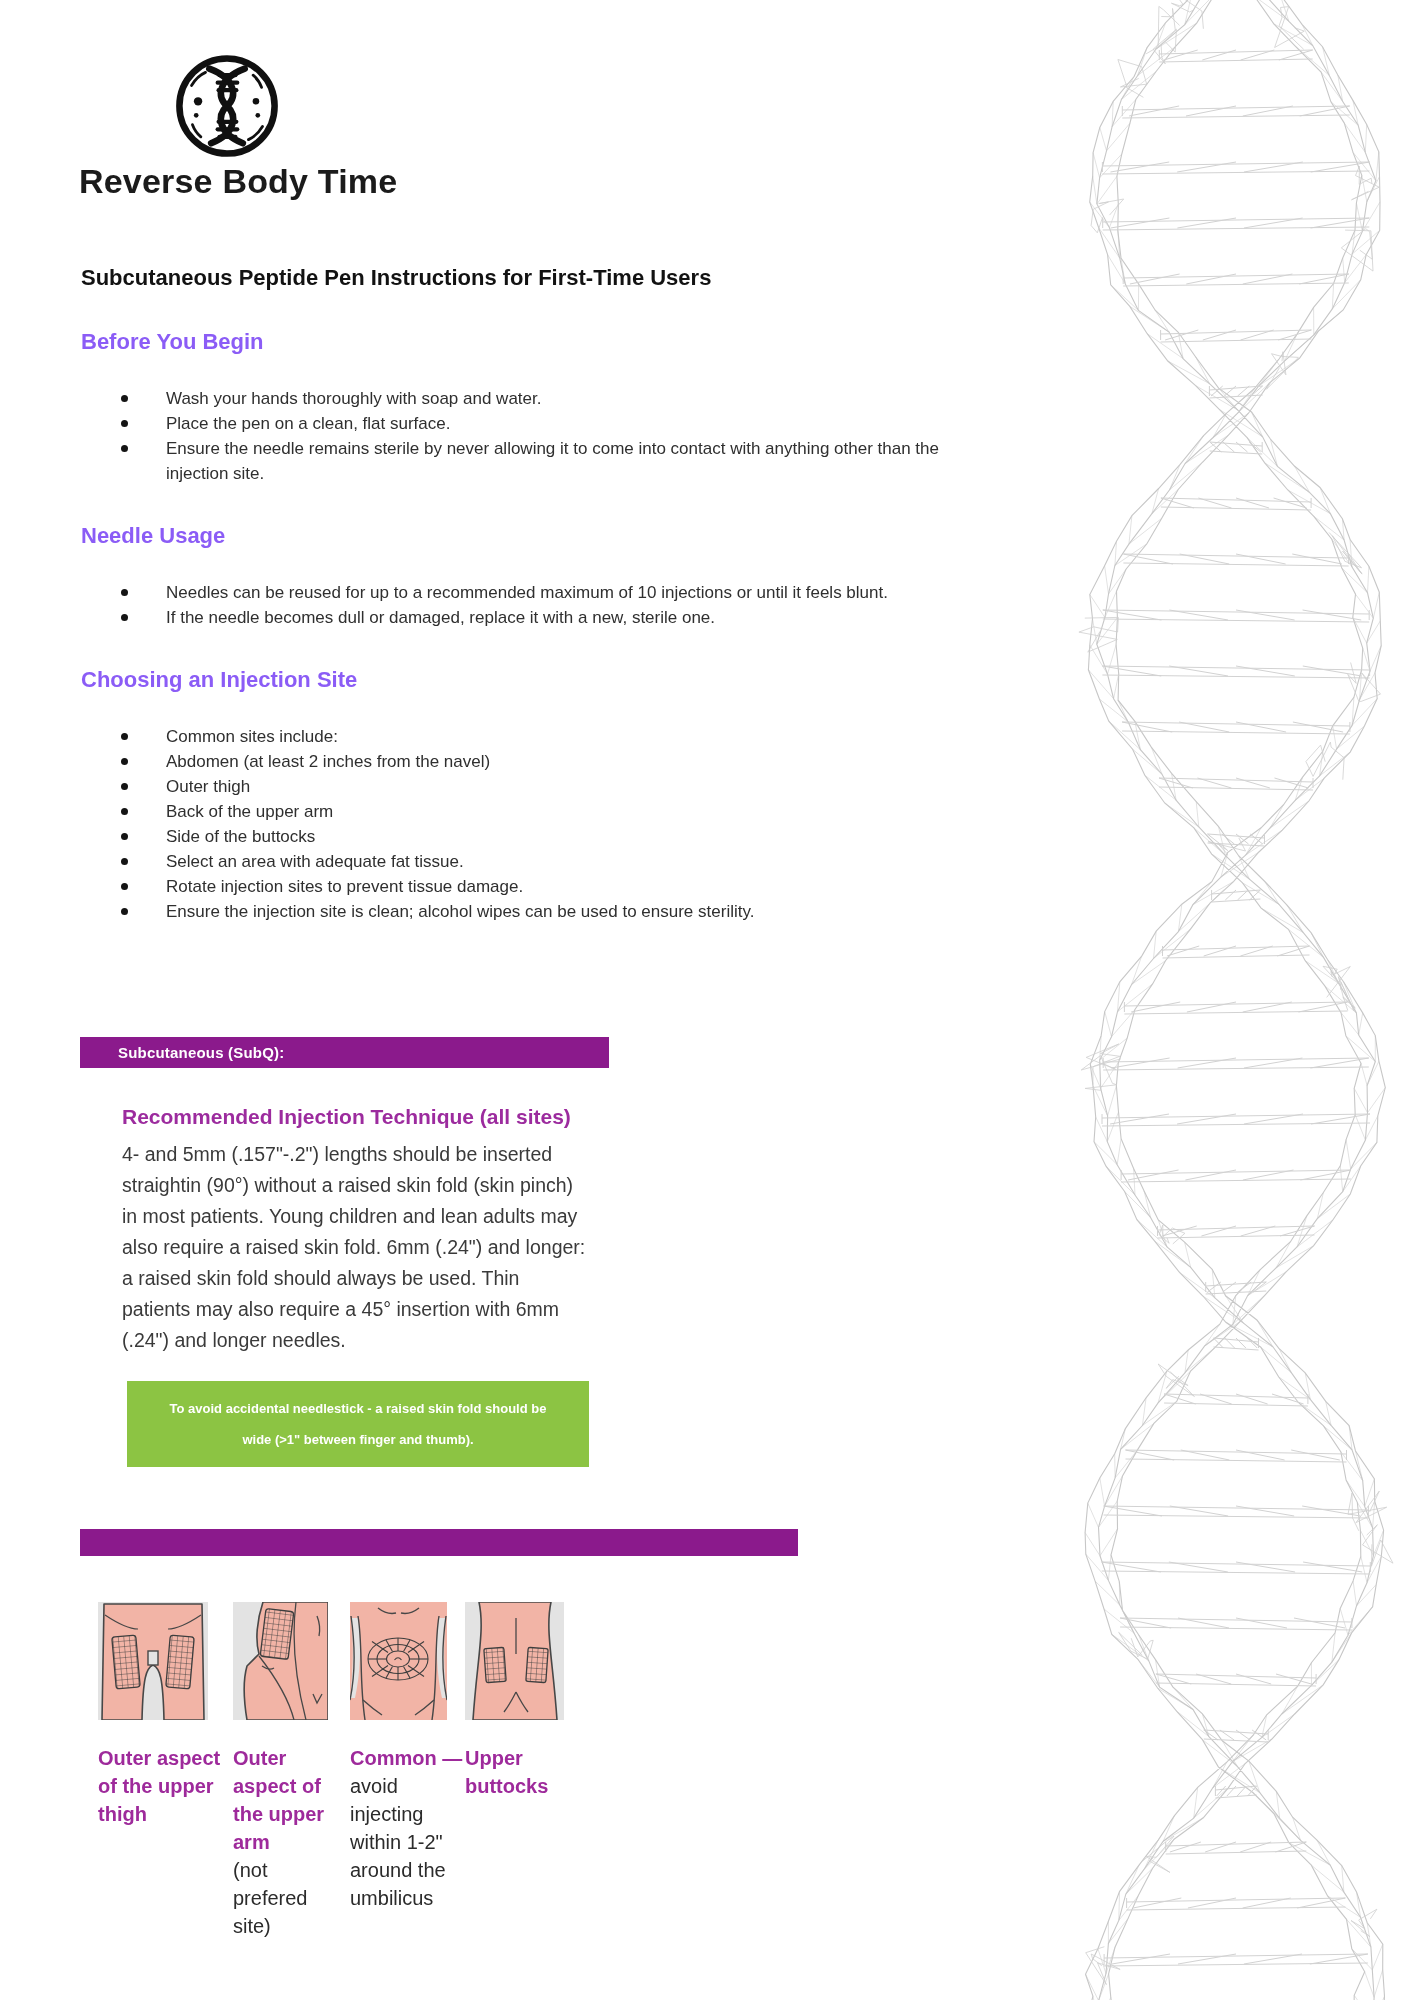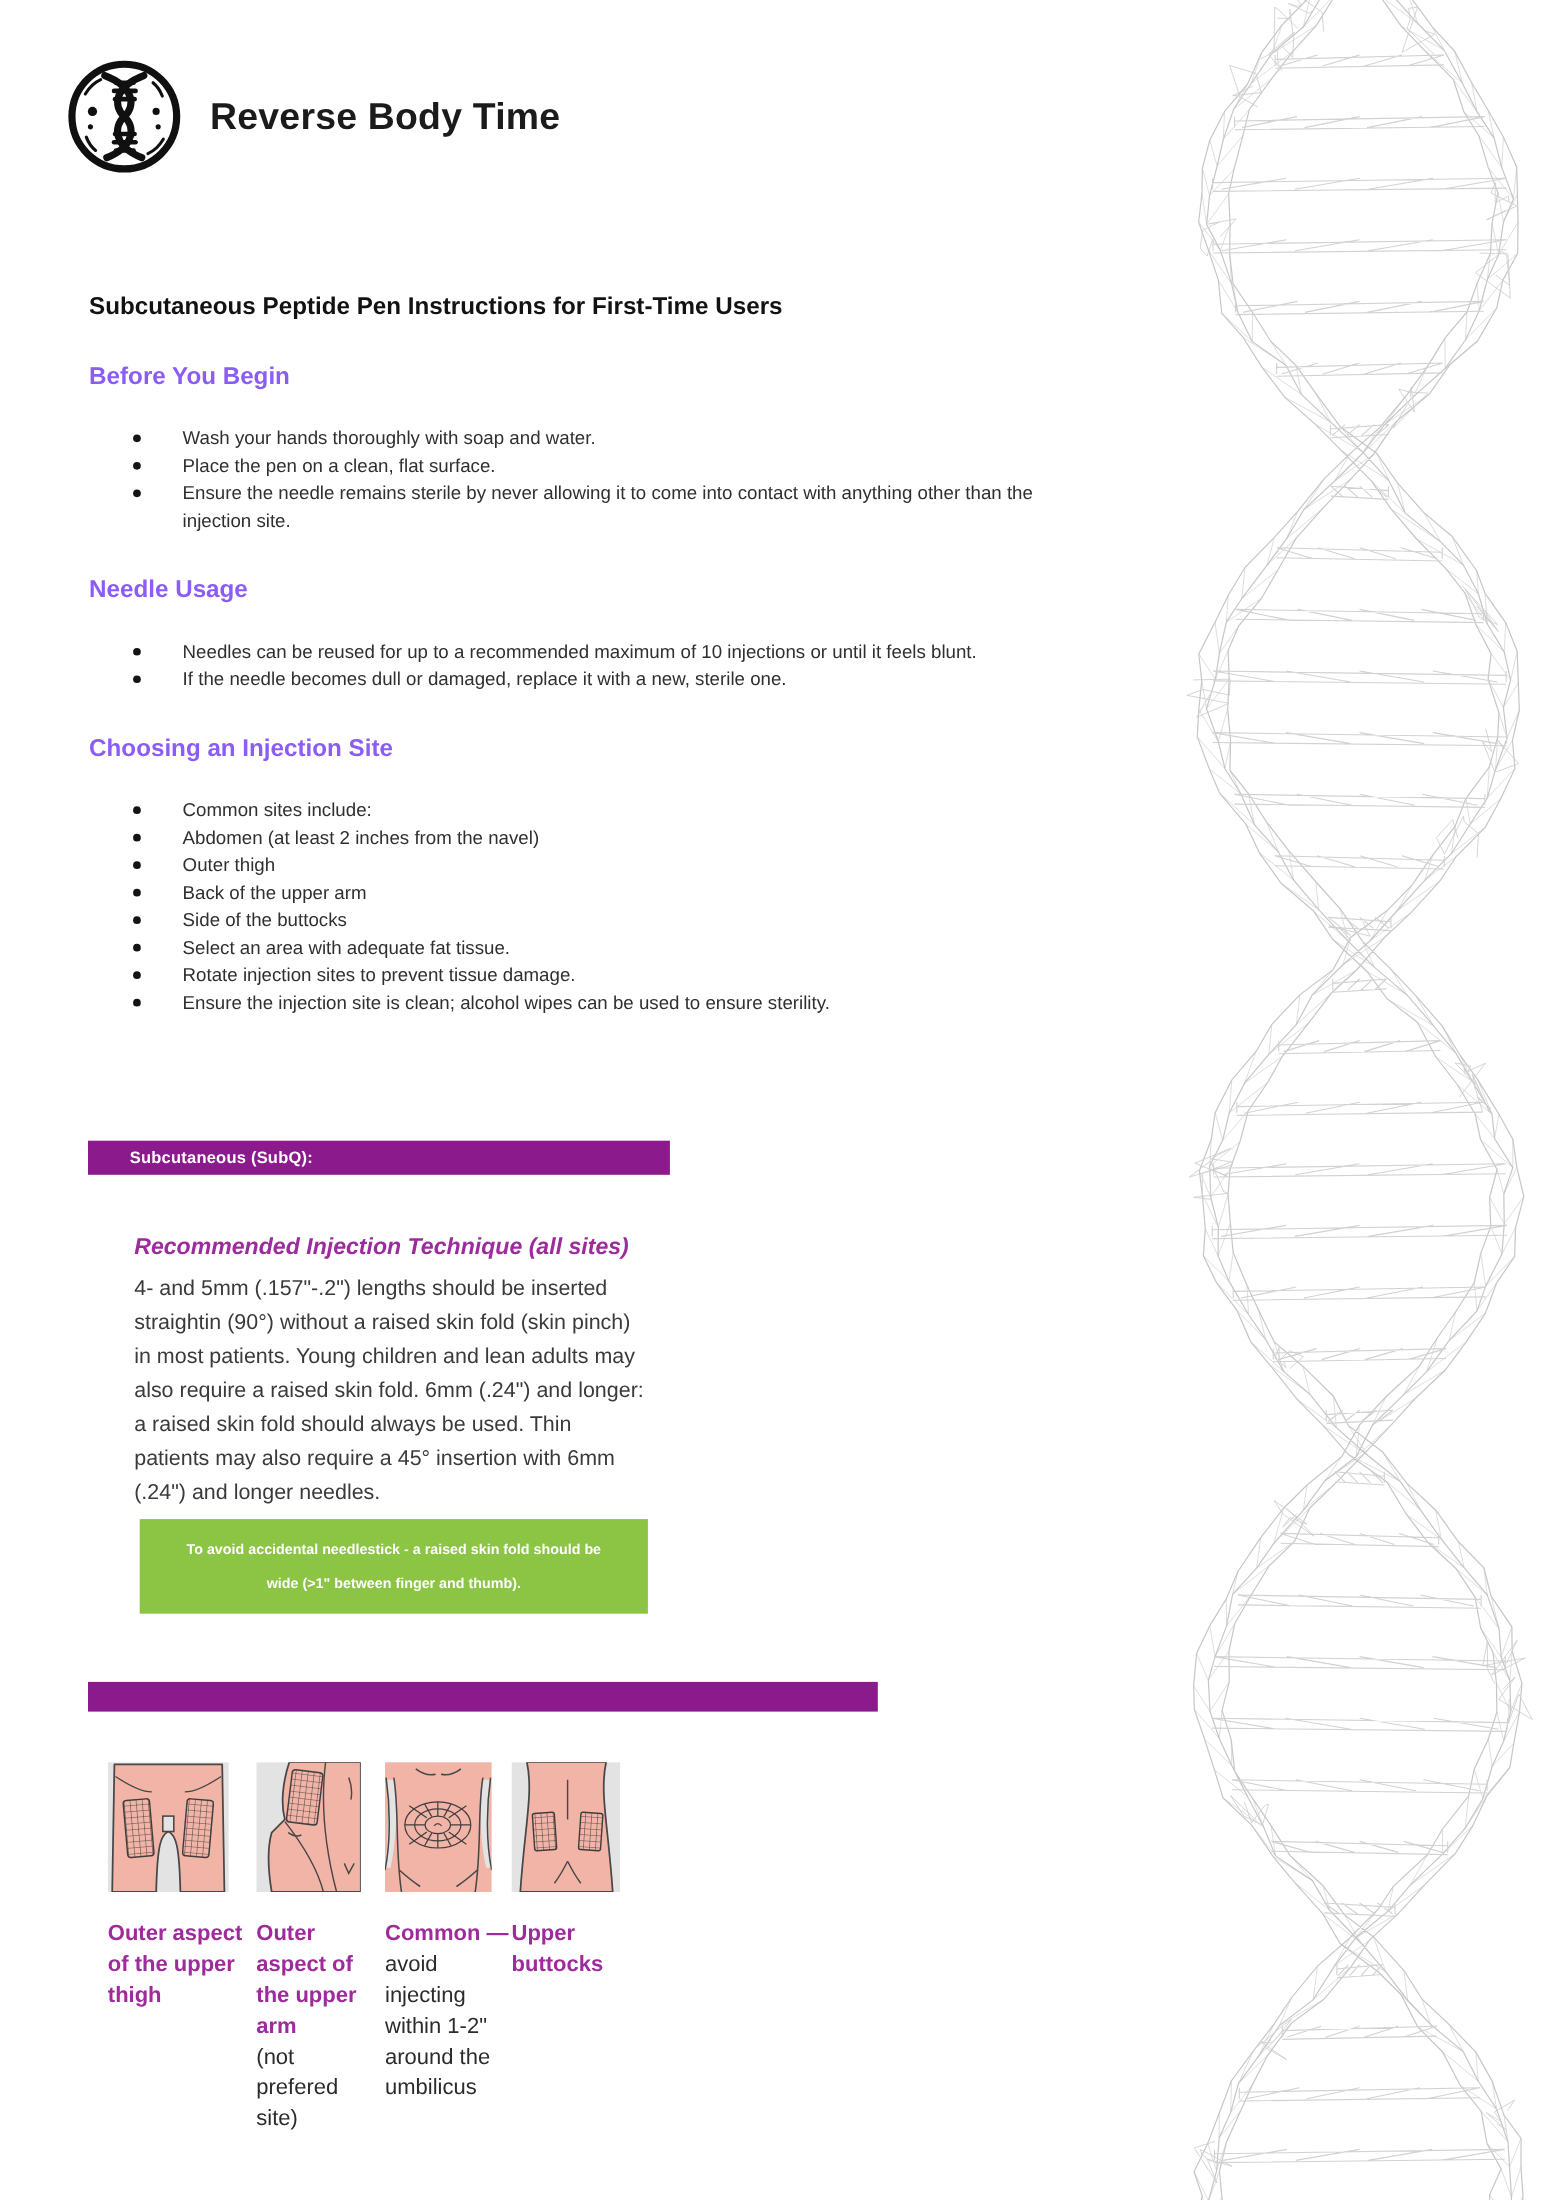--- a/index.html
+++ b/index.html
@@ -4,40 +4,40 @@
 <style>
   html,body{margin:0;padding:0;}
   body{
     width:1414px;height:2000px;position:relative;background:#ffffff;overflow:hidden;
     font-family:"Liberation Sans","DejaVu Sans",sans-serif;color:#303030;
   }
   .dna-wrap{position:absolute;top:0;left:984px;width:430px;height:2000px;z-index:0;}
   .content{position:relative;z-index:1;}
 
   
-  .brand-row{position:absolute;left:57px;top:50px;display:flex;align-items:center;}
+  .brand-row{position:absolute;left:57px;top:50px;display:flex;align-items:center;flex-direction:column;}
   .brand-logo{width:112px;height:112px;flex:0 0 auto;}
   .brand-name{font-size:34px;font-weight:800;color:#1b1b1b;margin-left:22px;letter-spacing:.2px;}
 
   
   .doc{position:absolute;left:81px;top:264px;width:905px;}
   .doc h1{font-size:22px;line-height:28px;margin:0;color:#121212;font-weight:800;}
   .doc h2{font-size:22px;line-height:28px;margin:36px 0 0;color:#8b5cf6;font-weight:700;}
   .doc ul{list-style:none;margin:30px 0 0;padding:0;}
   .doc li{position:relative;padding-left:85px;font-size:17px;line-height:25px;color:#2f2f2f;}
   .doc li::before{content:'';position:absolute;left:40px;top:9px;width:7px;height:7px;border-radius:50%;background:#141414;}
 
   
   .banner{position:absolute;left:80px;top:1025px;width:529px;height:31px;background:#8b1a8c;
           display:flex;align-items:center;margin-top:12px;}
   .banner span{color:#ffffff;font-size:15px;font-weight:800;padding-left:38px;letter-spacing:.2px;}
 
   
   .technique{position:absolute;left:122px;top:1104px;width:468px;}
-  .technique h3{margin:17px 0 9px;font-size:21px;line-height:26px;color:#9c2b9e;font-weight:800;font-style:italic;}
+  .technique h3{margin:0 0 9px;font-size:21px;line-height:26px;color:#9c2b9e;font-weight:800;}
   .technique p{margin:0;font-size:19.5px;line-height:31px;color:#3a3a3a;font-weight:500;}
 
   
   .warning{position:absolute;left:127px;top:1381px;width:462px;box-sizing:border-box;
            background:#8cc443;color:#ffffff;text-align:center;
            font-size:13px;line-height:31px;font-weight:800;padding:12px 40px;}
 
   
   .bar2{position:absolute;left:80px;top:1529px;width:718px;height:27px;background:#8b1a8c;}
 

